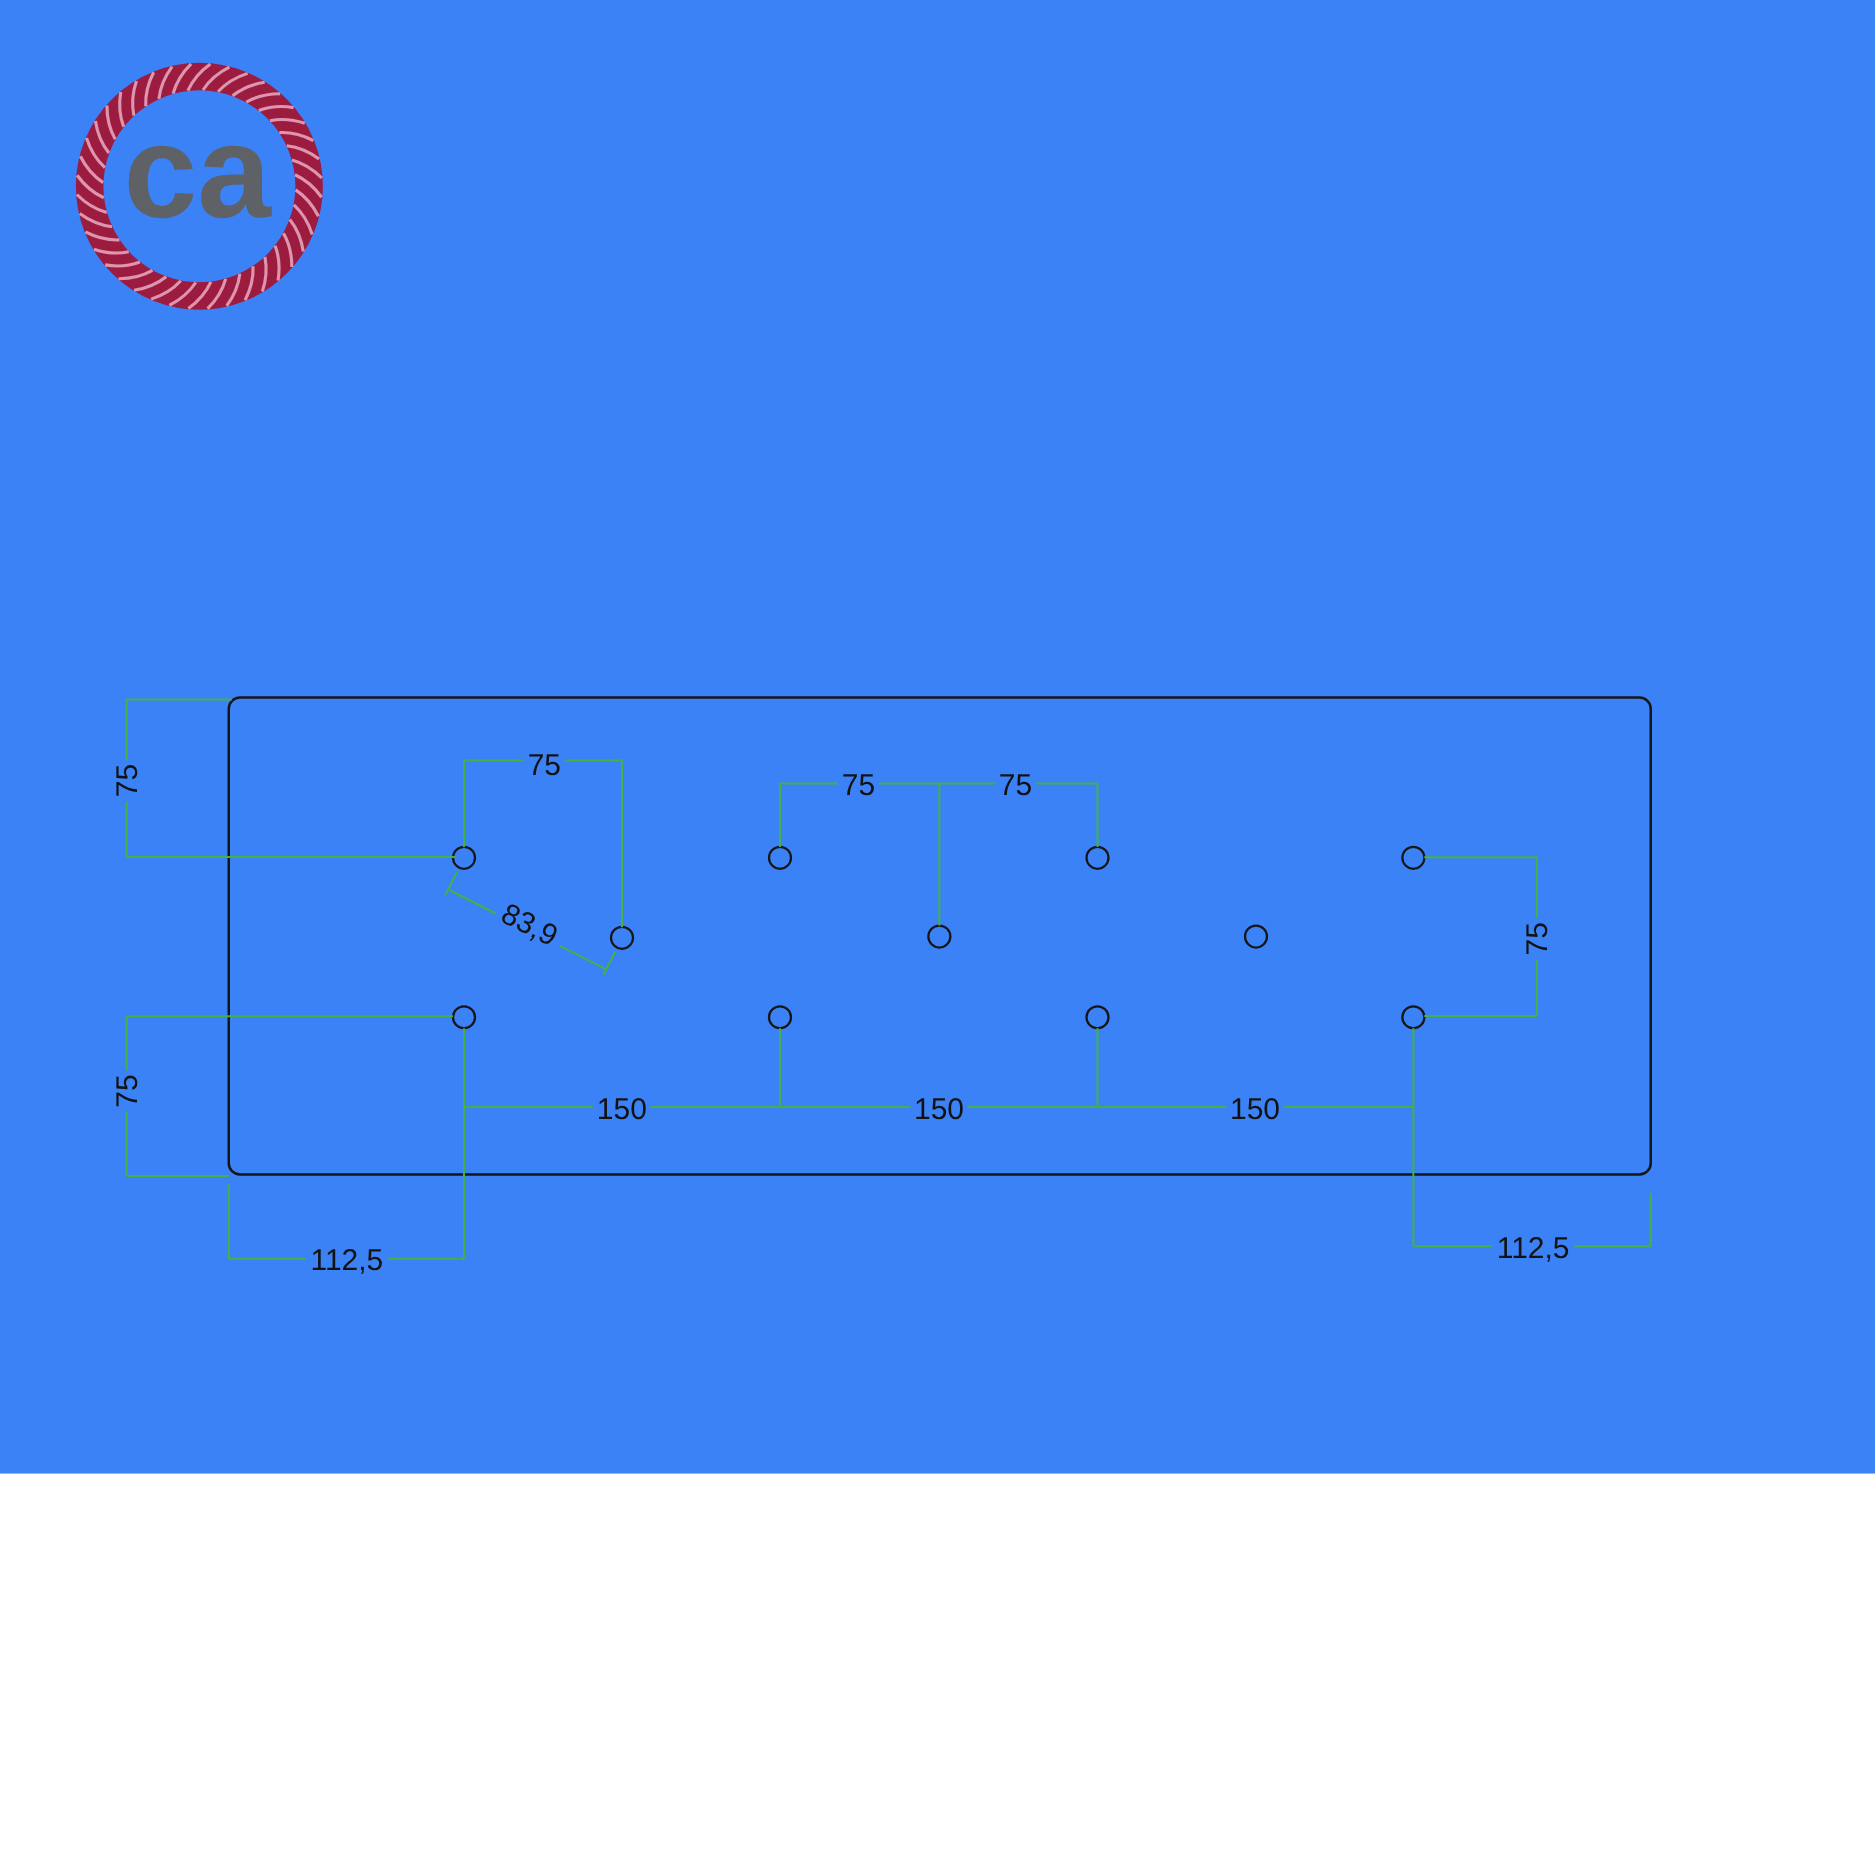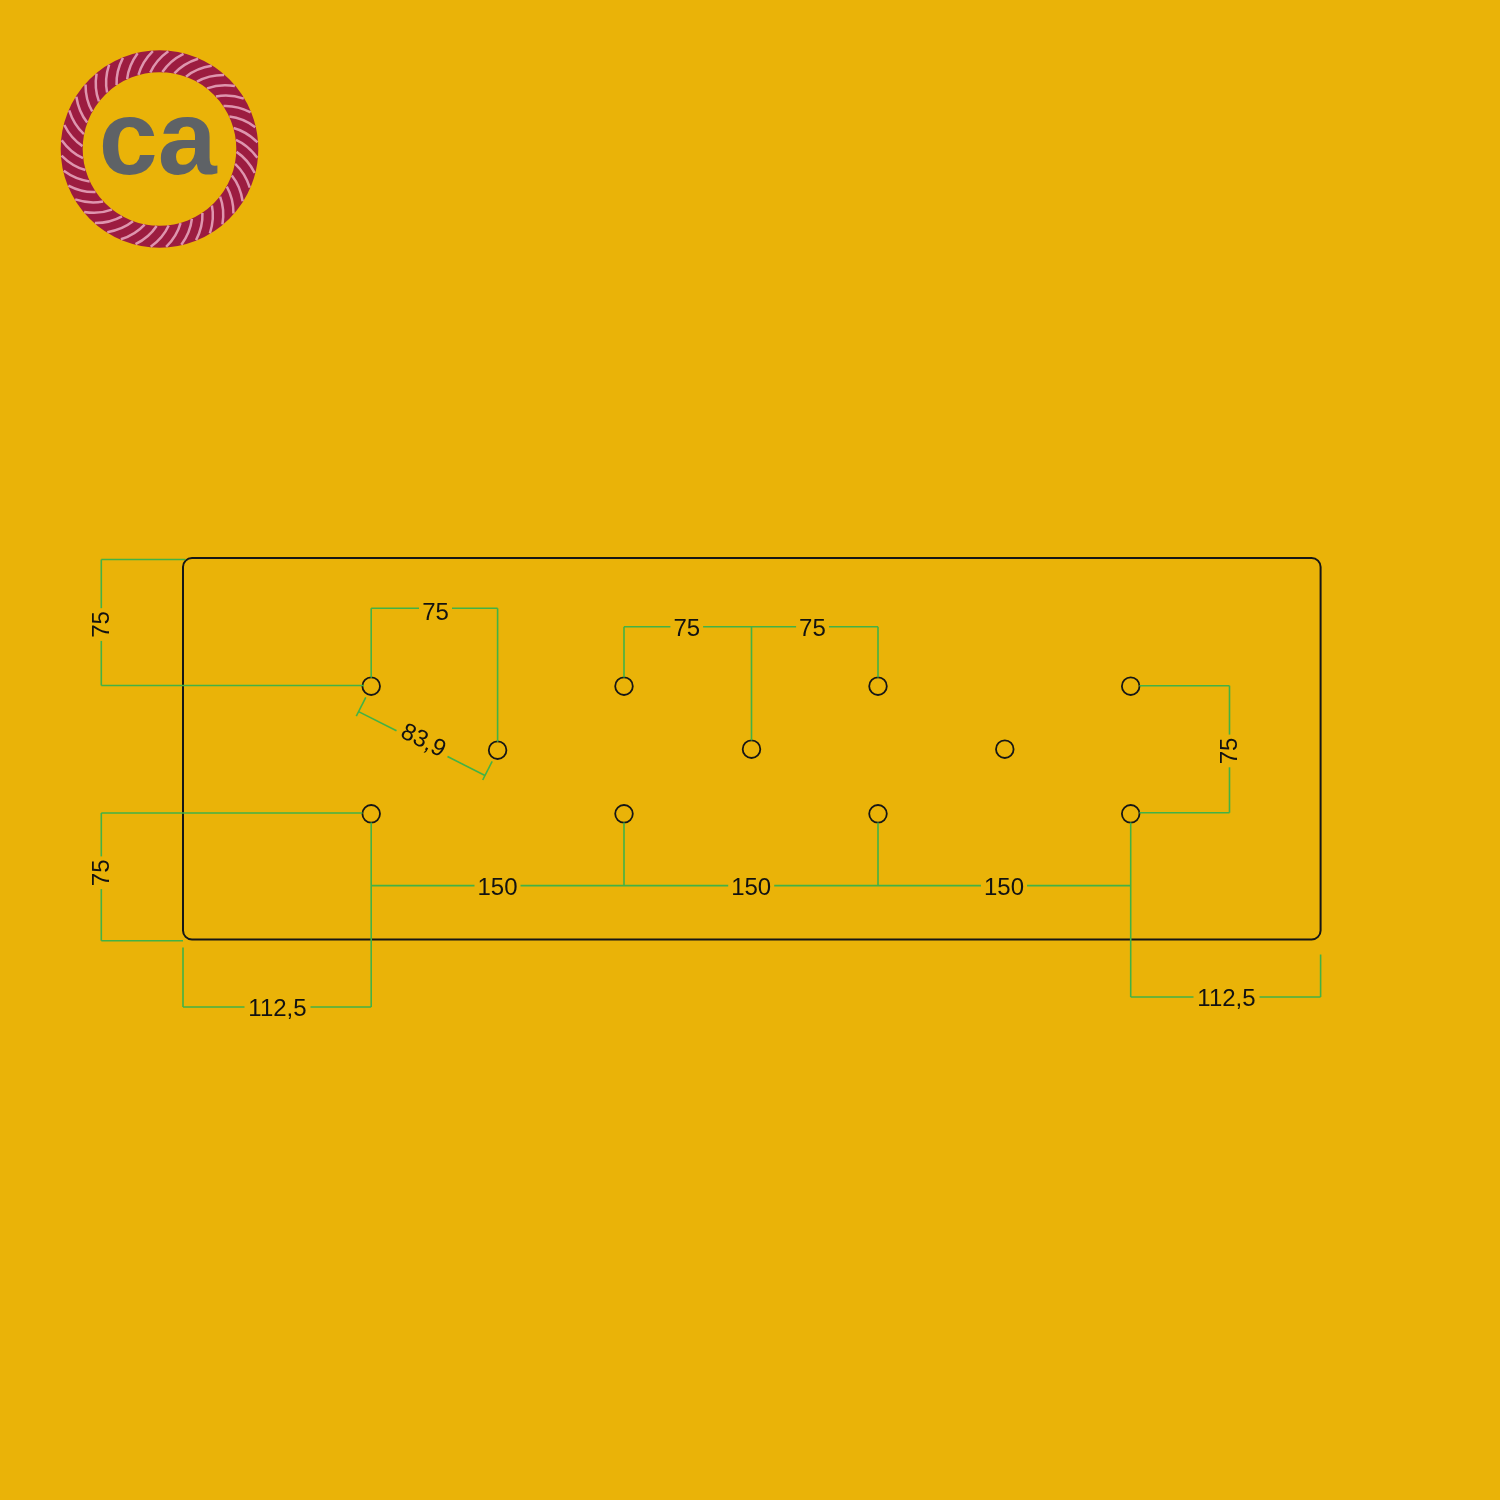--- a/index.html
+++ b/index.html
@@ -1,16 +1,16 @@
 <!DOCTYPE html>
 <html><head>
 <meta charset="utf-8">
 <style>
   html,body{margin:0;padding:0;background:#ffffff;}
-  .page{width:1500px;height:1500px;position:relative;background:#eab308;overflow:hidden;}
+  .page{width:1500px;height:1179px;position:relative;background:#3b82f6;overflow:hidden;}
   svg{display:block;}
   text{font-family:"Liberation Sans",sans-serif;fill:#121212;}
 </style>
 </head>
 <body>
 <div class="page">
 <svg width="1500" height="1500" viewBox="0 0 1500 1500">
 
 <g>
 <circle cx="159.5" cy="149" r="87.8" fill="none" stroke="#9c1c40" stroke-width="22"></circle>

